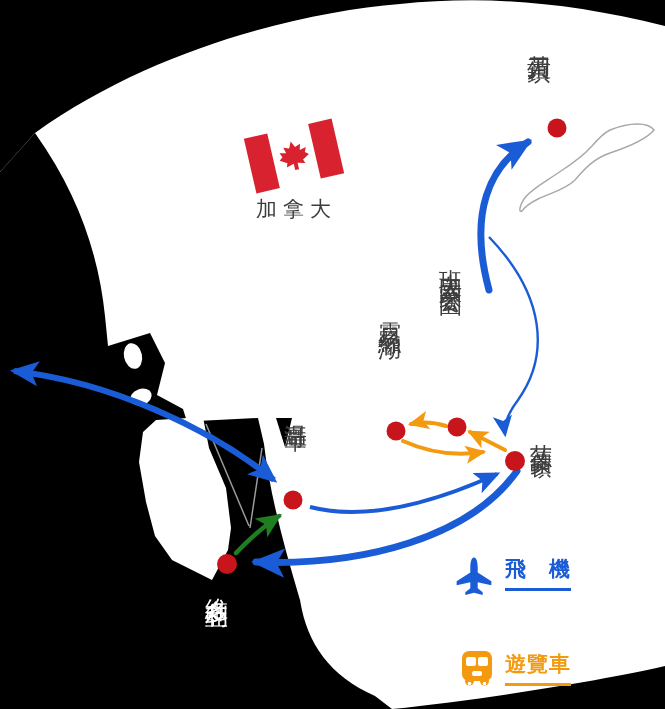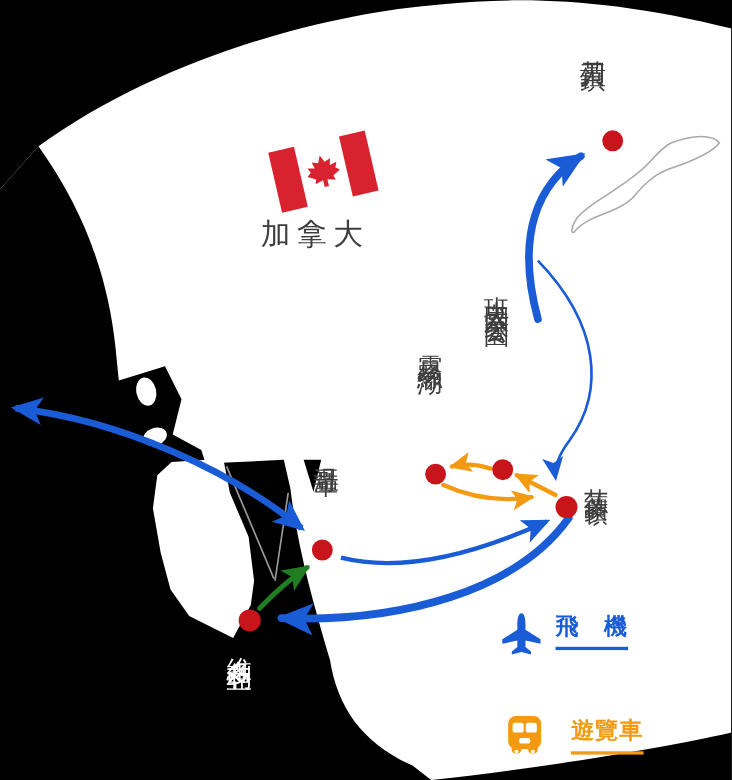--- a/index.html
+++ b/index.html
@@ -85,21 +85,21 @@
       <rect x="-45" y="-28" width="24" height="56" fill="#d8222f"></rect>
       <rect x="21" y="-28" width="24" height="56" fill="#d8222f"></rect>
       <polygon fill="#d8222f" points="0,-15 3,-8.5 8.5,-10.5 7,-4.5 13.5,-6 11.5,-1.5 15,1.5 8,5.5 9.5,9.5
                 2,7.5 2,14 -2,14 -2,7.5 -9.5,9.5 -8,5.5 -15,1.5 -11.5,-1.5 -13.5,-6
                 -7,-4.5 -8.5,-10.5 -3,-8.5"></polygon>
     </g>
   </svg>
 
   <div class="vlabel" style="left:527px;top:36px;font-size:24px;letter-spacing:3px;">黃刀鎮</div>
 
-  <div class="hlabel" style="left:237px;top:195px;font-size:27px;letter-spacing:6px;">加拿大</div>
+  <div class="hlabel" style="left:256px;top:195px;font-size:21px;letter-spacing:6px;">加拿大</div>
 
   <div class="vlabel" style="left:439px;top:251px;font-size:23px;letter-spacing:5px;">班夫國家公園</div>
 
   <div class="vlabel" style="left:378px;top:304px;font-size:23px;letter-spacing:5px;">露易絲湖</div>
 
   <div class="vlabel" style="left:530px;top:427px;font-size:22px;letter-spacing:4px;">艾德蒙頓</div>
 
   <div class="vlabel" style="left:284px;top:407px;font-size:23px;letter-spacing:2px;">温哥華</div>
 
   <div class="vlabel white-text" style="left:205px;top:579px;font-size:23px;letter-spacing:3.5px;">維多利亞</div>
@@ -118,16 +118,16 @@
     <svg width="38" height="38" viewBox="0 0 32 38">
       <circle cx="8.5" cy="31" r="4.5" fill="#f39a10"></circle>
       <circle cx="23.5" cy="31" r="4.5" fill="#f39a10"></circle>
       <rect x="1" y="1" width="30" height="30" rx="7" fill="#f39a10"></rect>
       <rect x="5" y="7" width="10" height="9" rx="2" fill="#ffffff"></rect>
       <rect x="17" y="7" width="10" height="9" rx="2" fill="#ffffff"></rect>
       <rect x="11" y="21" width="10" height="5" rx="2" fill="#ffffff"></rect>
       <circle cx="8.5" cy="33.5" r="1.8" fill="#ffffff"></circle>
       <circle cx="23.5" cy="33.5" r="1.8" fill="#ffffff"></circle>
     </svg>
-    <div class="legend-label" style="color:#f39a10;border-color:#f39a10;margin-left:14px;">遊覽車</div>
+    <div class="legend-label" style="color:#f39a10;border-color:#f39a10;">遊覽車</div>
   </div>
 
 </div>
 
 </body></html>

